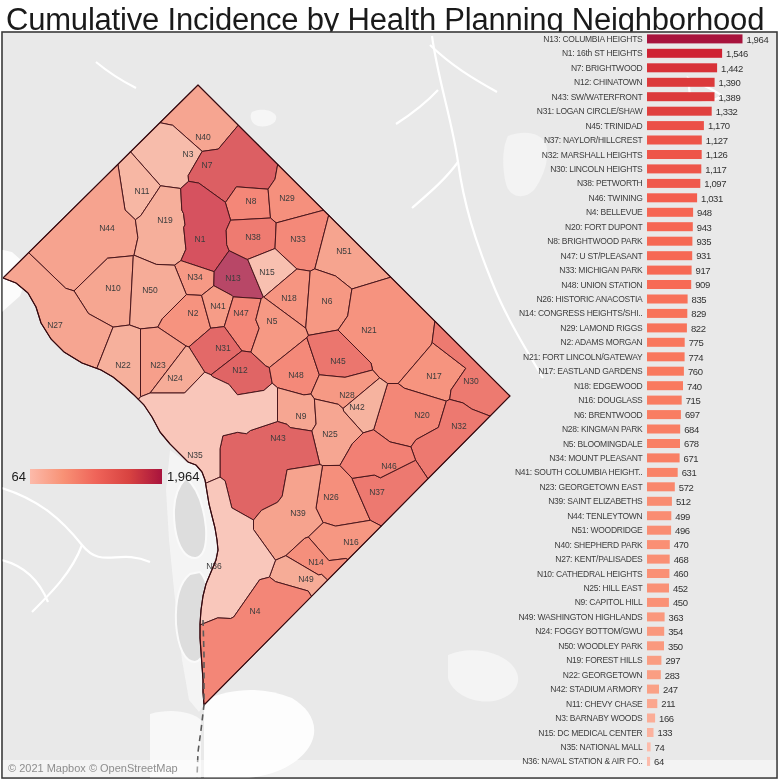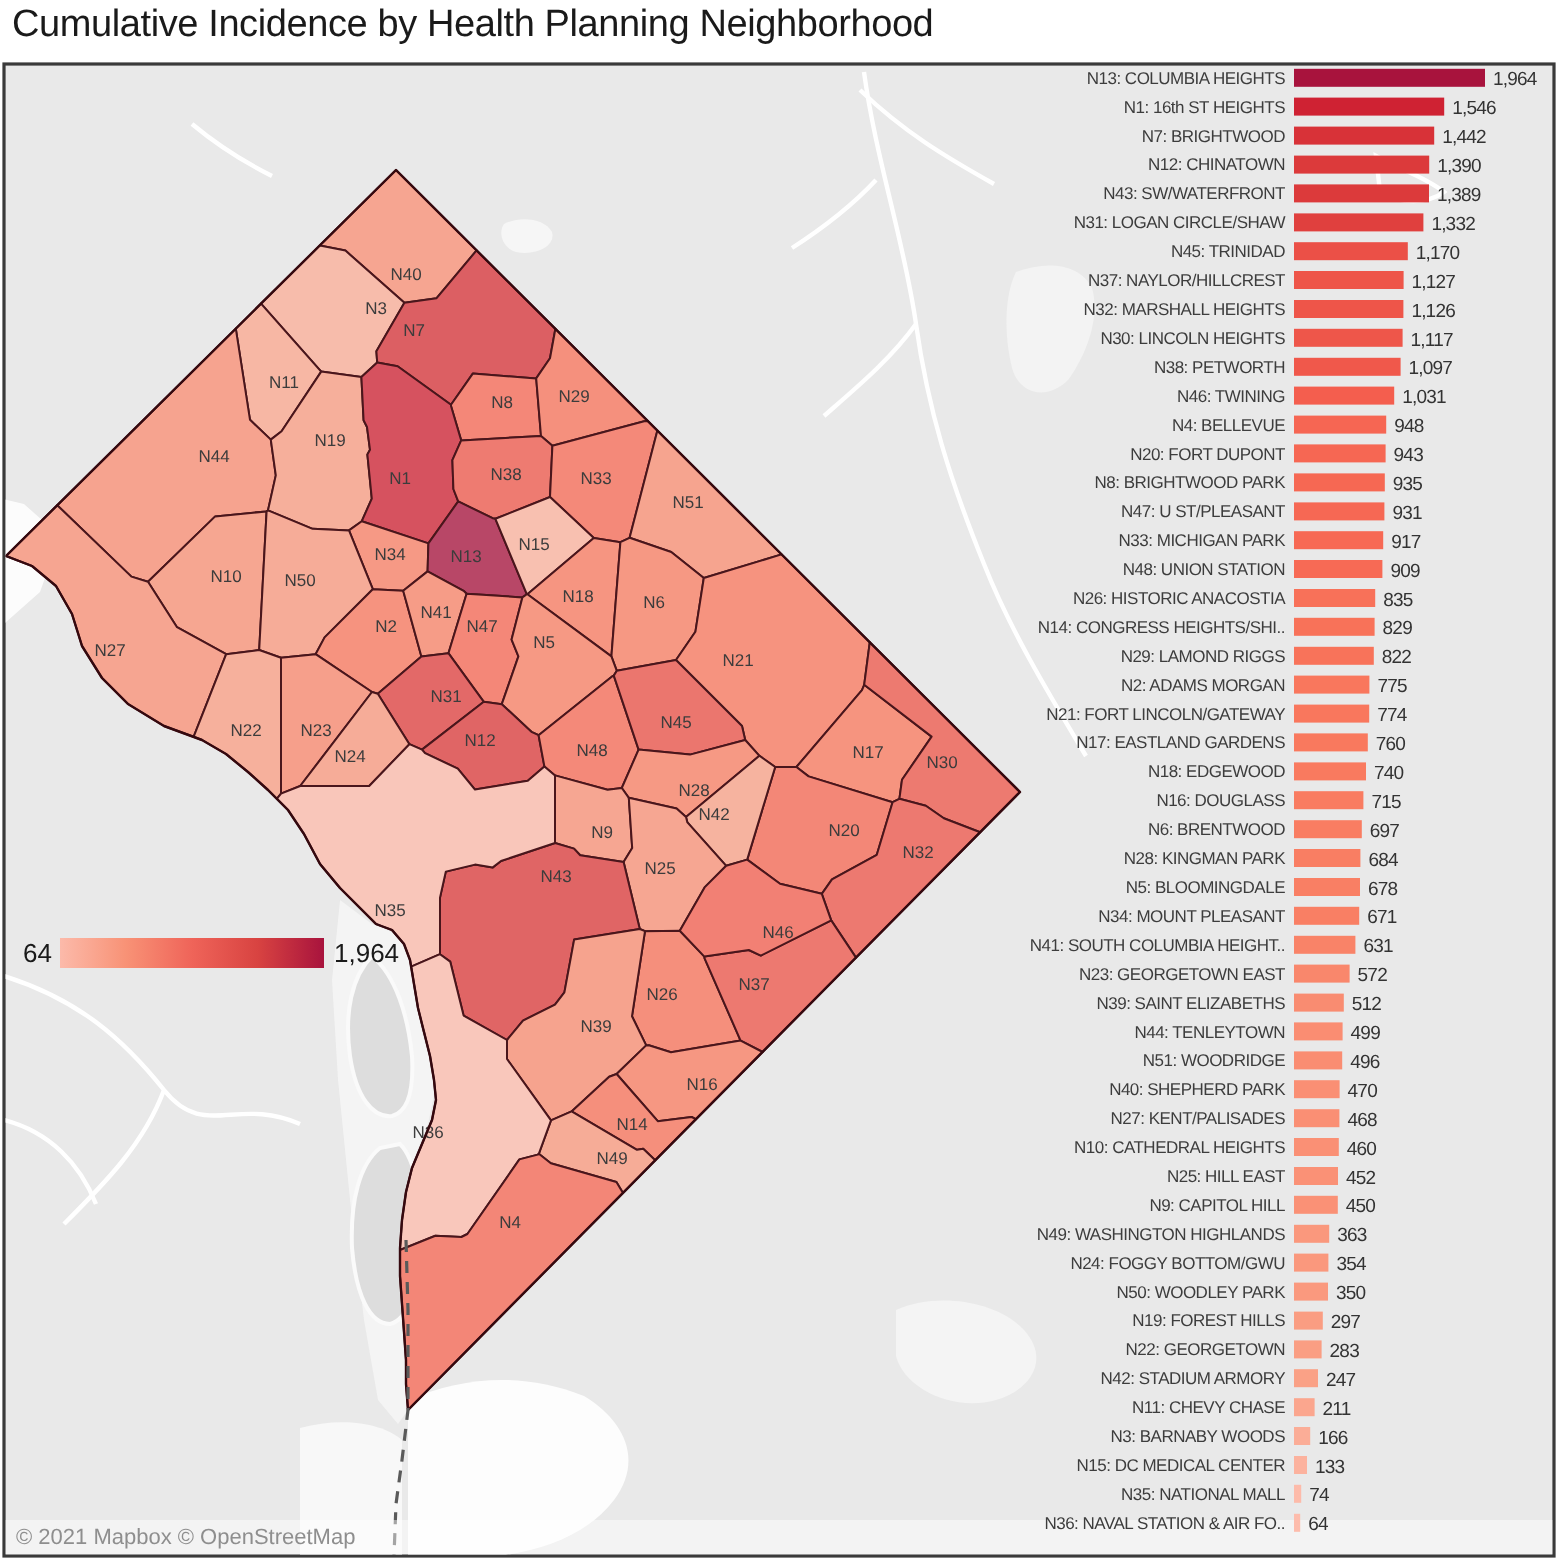--- a/index.html
+++ b/index.html
@@ -1,19 +1,19 @@
 <!DOCTYPE html>
 <html><head><meta charset="utf-8">
 <style>
 html,body{margin:0;padding:0;width:780px;height:780px;background:#fff;overflow:hidden}
 body{font-family:"Liberation Sans",sans-serif}
 </style></head>
 <body>
 
-<div style="position:absolute;left:6px;top:2px;font-size:19px;letter-spacing:-0.2px;color:#1a1a1a;">Cumulative Incidence by Health Planning Neighborhood</div>
+<div style="position:absolute;left:6px;top:2px;font-size:31px;letter-spacing:-0.2px;color:#1a1a1a;">Cumulative Incidence by Health Planning Neighborhood</div>
 
 <svg width="780" height="780" style="position:absolute;left:0;top:0">
 <defs>
 <clipPath id="mapclip">
         <rect x="2.8" y="32.8" width="773.4" height="744.4"></rect>
       </clipPath>
 <linearGradient id="lg" x1="0" y1="0" x2="1" y2="0">
 <stop offset="0" stop-color="#fcbaaa"></stop>
         <stop offset="0.25" stop-color="#f89276"></stop>
         <stop offset="0.5" stop-color="#ef6459"></stop>

